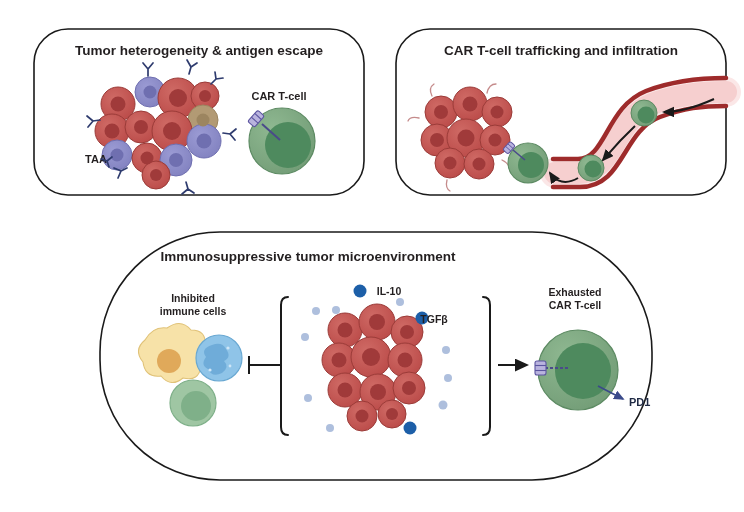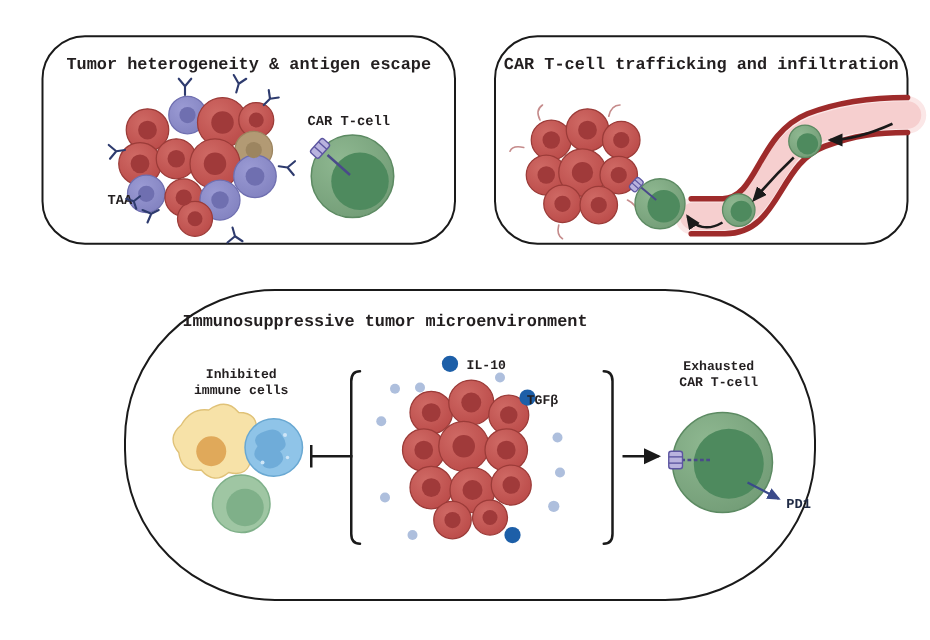--- a/index.html
+++ b/index.html
@@ -1,18 +1,18 @@
 <!DOCTYPE html>
 <html><head>
 <meta charset="utf-8">
 <style>
   html,body{margin:0;padding:0;background:#ffffff;}
   body{width:744px;height:512px;position:relative;overflow:hidden;
        font-family:"Liberation Sans", sans-serif;color:#231f20;}
-  .stage{position:absolute;inset:0;font-family:Liberation Mono, monospace;}
+  .stage{position:absolute;inset:0;}
   svg.canvas{position:absolute;left:0;top:0;width:744px;height:512px;}
   .panel-title{font-weight:bold;fill:#231f20;text-anchor:middle;}
   .lbl{fill:#231f20;font-weight:bold;text-anchor:middle;}
   .lbl-dark{fill:#1f2a44;font-weight:bold;}
   .panel-box{fill:#ffffff;stroke:#1a1a1a;stroke-width:1.6;}
   .big-box{fill:#ffffff;stroke:#1a1a1a;stroke-width:1.6;}
   .arrow-line{stroke:#1a1a1a;stroke-width:2;fill:none;}
   .bracket{stroke:#1a1a1a;stroke-width:2;fill:none;stroke-linecap:round;}
   .recept{stroke:#2e3b6e;stroke-width:1.7;fill:none;stroke-linecap:round;}
 </style>

